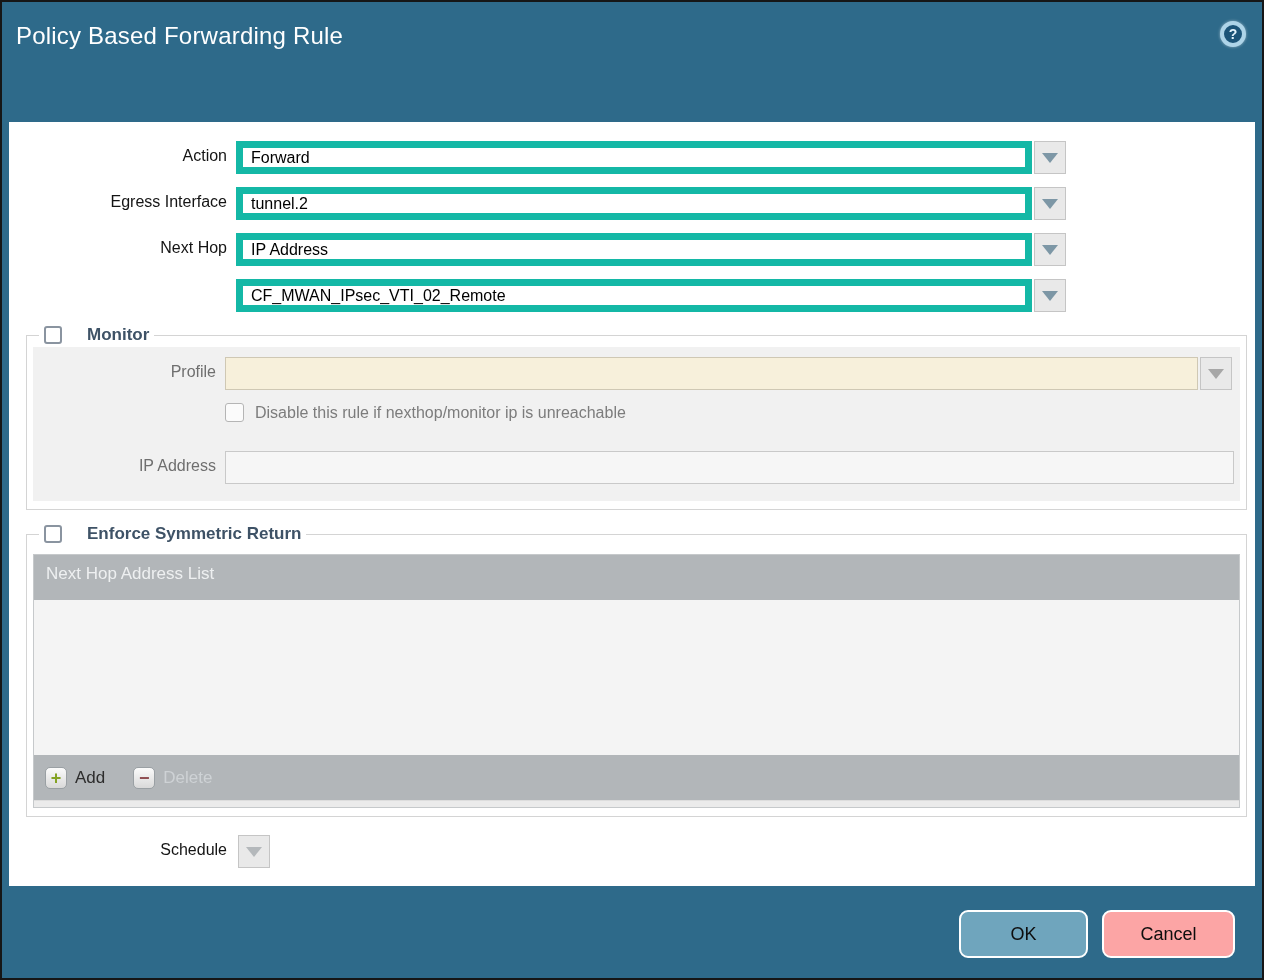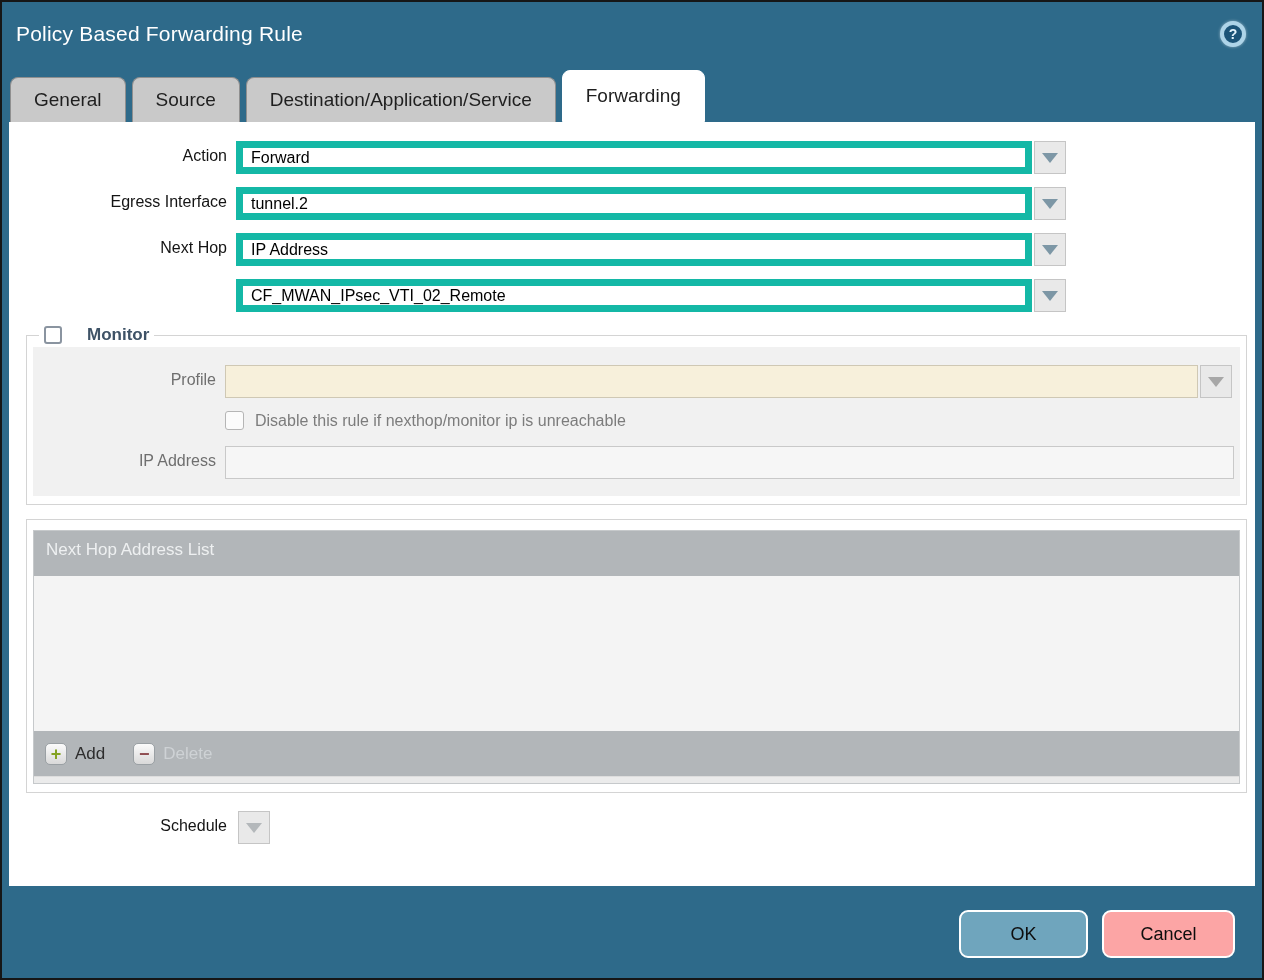--- a/index.html
+++ b/index.html
@@ -8,21 +8,21 @@
 
   .dialog {
     position:relative; width:1264px; height:980px;
     background:#2e6a8a; border:2px solid #161616; overflow:hidden;
   }
 
   
   .titlebar { position:relative; height:68px; }
   .dialog-title {
     position:absolute; left:14px; top:20px;
-    color:#ffffff; font-size:21px; letter-spacing:0.2px;
+    color:#ffffff; font-size:24px; letter-spacing:0.2px;
   }
   .help-icon {
     position:absolute; right:16px; top:19px;
     width:26px; height:26px; border-radius:50%;
     background:#1c5478; border:4px solid #aed4e8;
     color:#e3f3fc; font-size:14px; font-weight:bold;
     display:flex; align-items:center; justify-content:center;
     box-shadow:0 0 3px rgba(255,255,255,.5);
     cursor:pointer;
   }
@@ -77,33 +77,33 @@
     display:flex; align-items:center; gap:25px; padding:0 5px; margin-left:6px;
   }
   .grp-title { font-size:17px; font-weight:bold; color:#3e5266; }
   .cb {
     width:18px; height:18px; background:#ffffff; border:2px solid #8a94a0;
     border-radius:3px; cursor:pointer; flex:none;
   }
   .cb.disabled { border:1px solid #b5b5b5; background:#fbfbfb; width:19px; height:19px; }
 
   
-  .monitor-panel { background:#f1f1f1; padding:18px 0 17px 0; }
+  .monitor-panel { background:#f1f1f1; padding:10px 0 17px 0; }
   .mrow { display:flex; align-items:flex-start; margin-bottom:13px; }
   .mrow:last-child { margin-bottom:0; }
   .mlabel {
     width:192px; padding-right:9px; padding-top:6px; text-align:right;
     font-size:16px; color:#6f6f6f;
   }
   .minput-profile {
     width:973px; height:33px; background:#f7f0db; border:1px solid #cfc8b4;
   }
   .disable-row {
     display:flex; align-items:center; gap:11px;
-    margin:2px 0 16px 192px; font-size:16px; color:#7c7c7c;
+    margin:2px 0 29px 192px; font-size:16px; color:#7c7c7c;
   }
   .minput-ip { width:1009px; height:33px; background:#f6f6f6; border:1px solid #c9c9c9; }
 
   
   .nh-table { margin-top:8px; border:1px solid #c6c9cb; }
   .nh-header {
     background:#b2b6b9; color:#eef0f1; font-size:17px;
     padding:9px 12px; height:45px;
   }
   .nh-body { height:155px; background:#f4f4f4; }
@@ -140,26 +140,20 @@
 </head>
 <body>
 
 <div class="dialog">
 
   <div class="titlebar">
     <div class="dialog-title">Policy Based Forwarding Rule</div>
     <div class="help-icon">?</div>
   </div>
 
-  <div class="tabbar">
-    <div class="tab">General</div>
-    <div class="tab">Source</div>
-    <div class="tab">Destination/Application/Service</div>
-    <div class="tab active">Forwarding</div>
-  </div>
 
   <div class="content">
 
     <div class="frow">
       <div class="flabel">Action</div>
       <div class="finput">Forward</div>
       <div class="ddbtn">
         <span class="tri"></span>
       </div>
     </div>
@@ -209,20 +203,24 @@
         </div>
 
         <div class="mrow">
           <div class="mlabel">IP Address</div>
           <div class="finput minput-ip"></div>
         </div>
       </div>
     </fieldset>
 
     <fieldset class="group">
+      <legend class="grp-legend">
+        <span class="cb"></span>
+        <span class="grp-title">Enforce Symmetric Return</span>
+      </legend>
 
       <div class="nh-table">
         <div class="nh-header">Next Hop Address List</div>
         <div class="nh-body"></div>
         <div class="nh-footer">
           <div class="tbl-btn add">
             <span class="mini-icon plus">+</span>
             <span>Add</span>
           </div>
           <div class="tbl-btn del">

